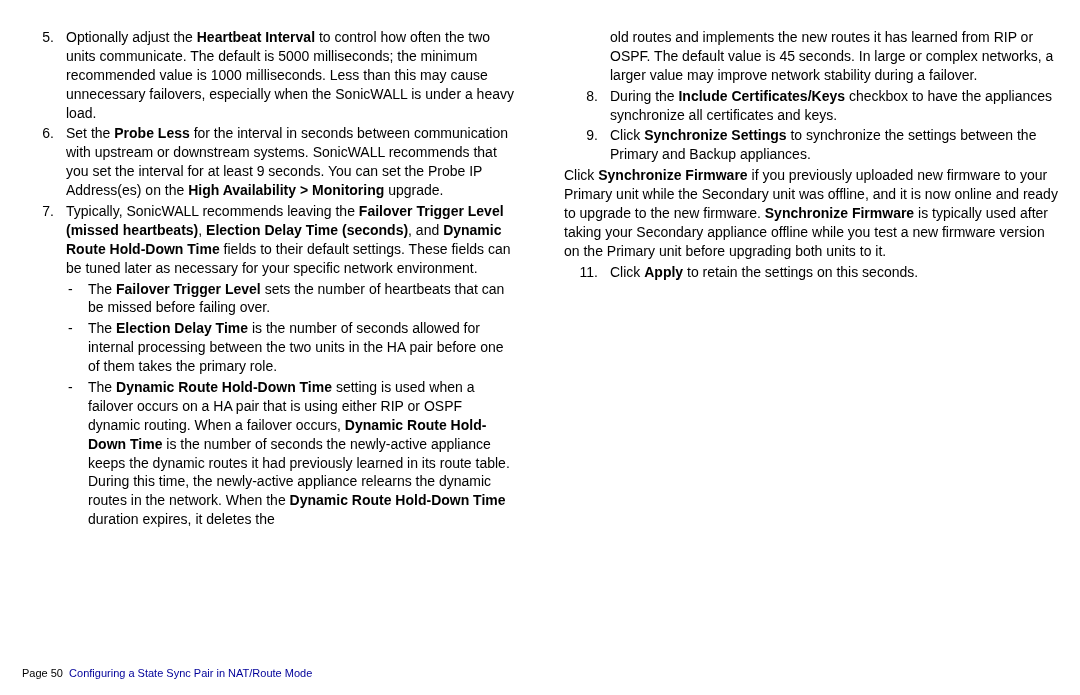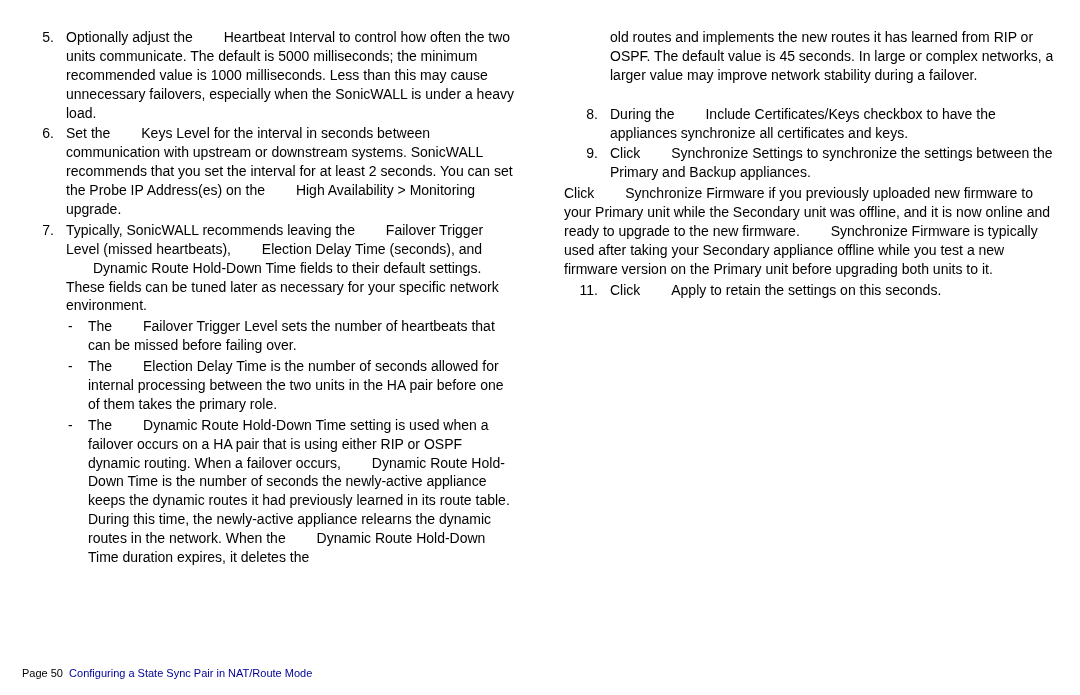--- a/index.html
+++ b/index.html
@@ -55,21 +55,21 @@
     margin: 0 0 2px 0;
   }
   ul.sub-list > li > .dash {
     flex: 0 0 20px;
     text-align: left;
     padding-left: 2px;
   }
   ul.sub-list > li > .body {
     flex: 1;
   }
-  .b { font-weight: normal; margin-left: 27px; }
+  .b { font-weight: bold; }
   .footer {
     position: absolute;
     bottom: 14px;
     left: 22px;
     font-size: 11px;
     color: #000;
   }
   .footer .section-link {
     color: #000099;
     font-weight: normal;
@@ -87,21 +87,21 @@
         <li>
           <div class="num">5.</div>
           <div class="body">
             <span>Optionally adjust the </span><span class="b">Heartbeat Interval</span><span> to control how often the two units communicate. The default is 5000 milliseconds; the minimum recommended value is 1000 milliseconds. Less than this may cause unnecessary failovers, especially when the SonicWALL is under a heavy load.</span>
           </div>
         </li>
 
         <li>
           <div class="num">6.</div>
           <div class="body">
-            <span>Set the </span><span class="b">Keys Level</span><span> for the interval in seconds between communication with upstream or downstream systems. SonicWALL recommends that you set the interval for at least 2 seconds. You can set the Probe IP Address(es) on the </span><span class="b">High Availability &gt; Monitoring</span><span> upgrade.</span>
+            <span>Set the </span><span class="b">Probe Less</span><span> for the interval in seconds between communication with upstream or downstream systems. SonicWALL recommends that you set the interval for at least 9 seconds. You can set the Probe IP Address(es) on the </span><span class="b">High Availability &gt; Monitoring</span><span> upgrade.</span>
           </div>
         </li>
 
         <li>
           <div class="num">7.</div>
           <div class="body">
             <span>Typically, SonicWALL recommends leaving the </span><span class="b">Failover Trigger Level (missed heartbeats)</span><span>, </span><span class="b">Election Delay Time (seconds)</span><span>, and </span><span class="b">Dynamic Route Hold-Down Time</span><span> fields to their default settings. These fields can be tuned later as necessary for your specific network environment.</span>
 
             <ul class="sub-list">
               <li>
@@ -123,21 +123,21 @@
                 </div>
               </li>
             </ul>
           </div>
         </li>
 
       </ol>
     </div>
 
     <div class="col">
-      <div style="padding-left:46px; margin-bottom:20px;">
+      <div style="padding-left:46px; margin-bottom:2px;">
         <span>old routes and implements the new routes it has learned from RIP or OSPF. The default value is 45 seconds. In large or complex networks, a larger value may improve network stability during a failover.</span>
       </div>
       <ol class="main-list">
         <li>
           <div class="num">8.</div>
           <div class="body">
             <span>During the </span><span class="b">Include Certificates/Keys</span><span> checkbox to have the appliances synchronize all certificates and keys.</span>
           </div>
         </li>
         <li>

